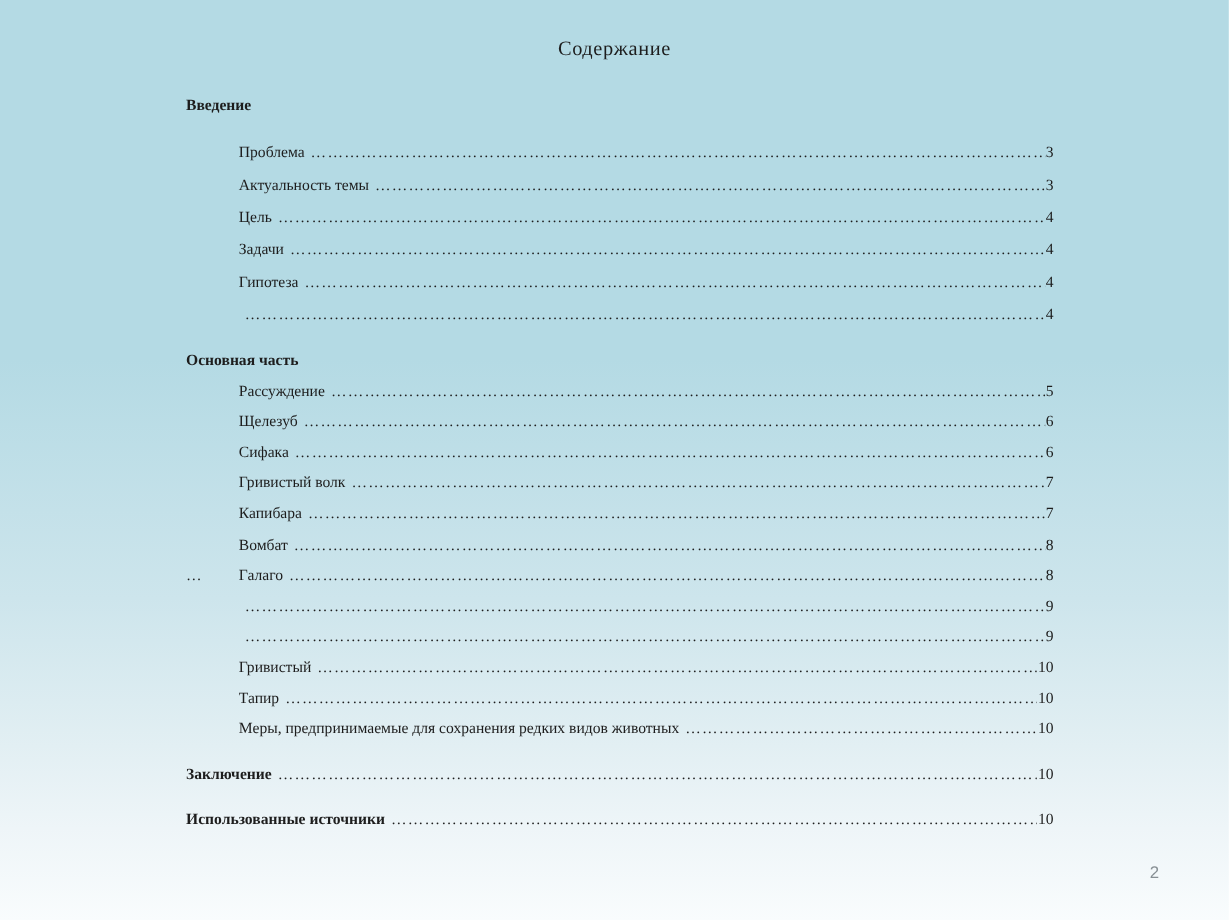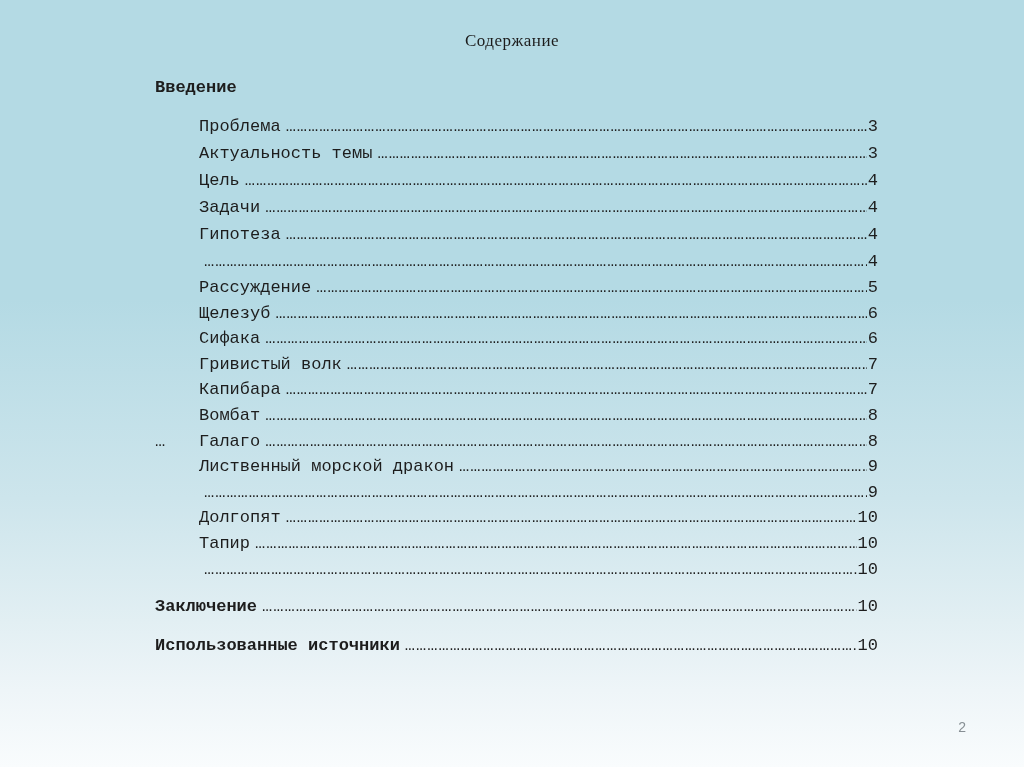--- a/index.html
+++ b/index.html
@@ -30,22 +30,21 @@
   .toc {
     position: absolute;
     top: 74px;
     left: 155px;
     width: 723px;
   }
   .row {
     display: flex;
     align-items: flex-start;
     white-space: nowrap;
-    font-size: 17px;
-    font-family: Liberation Mono, monospace;
+    font-size: 13px;
   }
   .row.pitch-a { height: 27px; line-height: 27px; }
   .row.pitch-b { height: 25.6px; line-height: 25.6px; }
   .gap10 { margin-top: 12px; }
   .gap12 { margin-top: 12px; }
   .gap13 { margin-top: 13px; }
   .row .label { flex: 0 0 auto; }
   .row .label.bold { font-weight: bold; }
   .row .prefix {
     flex: 0 0 auto;
@@ -102,20 +101,23 @@
       </div>
       <div class="row pitch-a indent">
         <span class="label">Гипотеза</span>
         <span class="leader">……………………………………………………………………………………………………………………………………………………………………………………………………………………………………</span>
         <span class="page">4</span>
       </div>
       <div class="row pitch-a indent">
         <span class="leader">……………………………………………………………………………………………………………………………………………………………………………………………………………………………………</span>
         <span class="page">4</span>
       </div>
+      <div class="row pitch-b gap12">
+        <span class="label bold">Основная часть</span>
+      </div>
       <div class="row pitch-b indent">
         <span class="label">Рассуждение</span>
         <span class="leader">……………………………………………………………………………………………………………………………………………………………………………………………………………………………………</span>
         <span class="page">5</span>
       </div>
       <div class="row pitch-b indent">
         <span class="label">Щелезуб</span>
         <span class="leader">……………………………………………………………………………………………………………………………………………………………………………………………………………………………………</span>
         <span class="page">6</span>
       </div>
@@ -139,39 +141,39 @@
         <span class="leader">……………………………………………………………………………………………………………………………………………………………………………………………………………………………………</span>
         <span class="page">8</span>
       </div>
       <div class="row pitch-b">
         <span class="prefix">…</span>
         <span class="label">Галаго</span>
         <span class="leader">……………………………………………………………………………………………………………………………………………………………………………………………………………………………………</span>
         <span class="page">8</span>
       </div>
       <div class="row pitch-b indent">
-        <span class="label">Лиственный морской дракон</span>
         <span class="leader">……………………………………………………………………………………………………………………………………………………………………………………………………………………………………</span>
         <span class="page">9</span>
       </div>
       <div class="row pitch-b indent">
         <span class="leader">……………………………………………………………………………………………………………………………………………………………………………………………………………………………………</span>
         <span class="page">9</span>
       </div>
       <div class="row pitch-b indent">
-        <span class="label">Долгопят</span>
+        <span class="label">Гривистый</span>
         <span class="leader">……………………………………………………………………………………………………………………………………………………………………………………………………………………………………</span>
         <span class="page">10</span>
       </div>
       <div class="row pitch-b indent">
         <span class="label">Тапир</span>
         <span class="leader">……………………………………………………………………………………………………………………………………………………………………………………………………………………………………</span>
         <span class="page">10</span>
       </div>
       <div class="row pitch-b indent">
+        <span class="label">Меры, предпринимаемые для сохранения редких видов животных</span>
         <span class="leader">……………………………………………………………………………………………………………………………………………………………………………………………………………………………………</span>
         <span class="page">10</span>
       </div>
       <div class="row pitch-b gap10">
         <span class="label bold">Заключение</span>
         <span class="leader">……………………………………………………………………………………………………………………………………………………………………………………………………………………………………</span>
         <span class="page">10</span>
       </div>
       <div class="row pitch-b gap13">
         <span class="label bold">Использованные источники</span>

